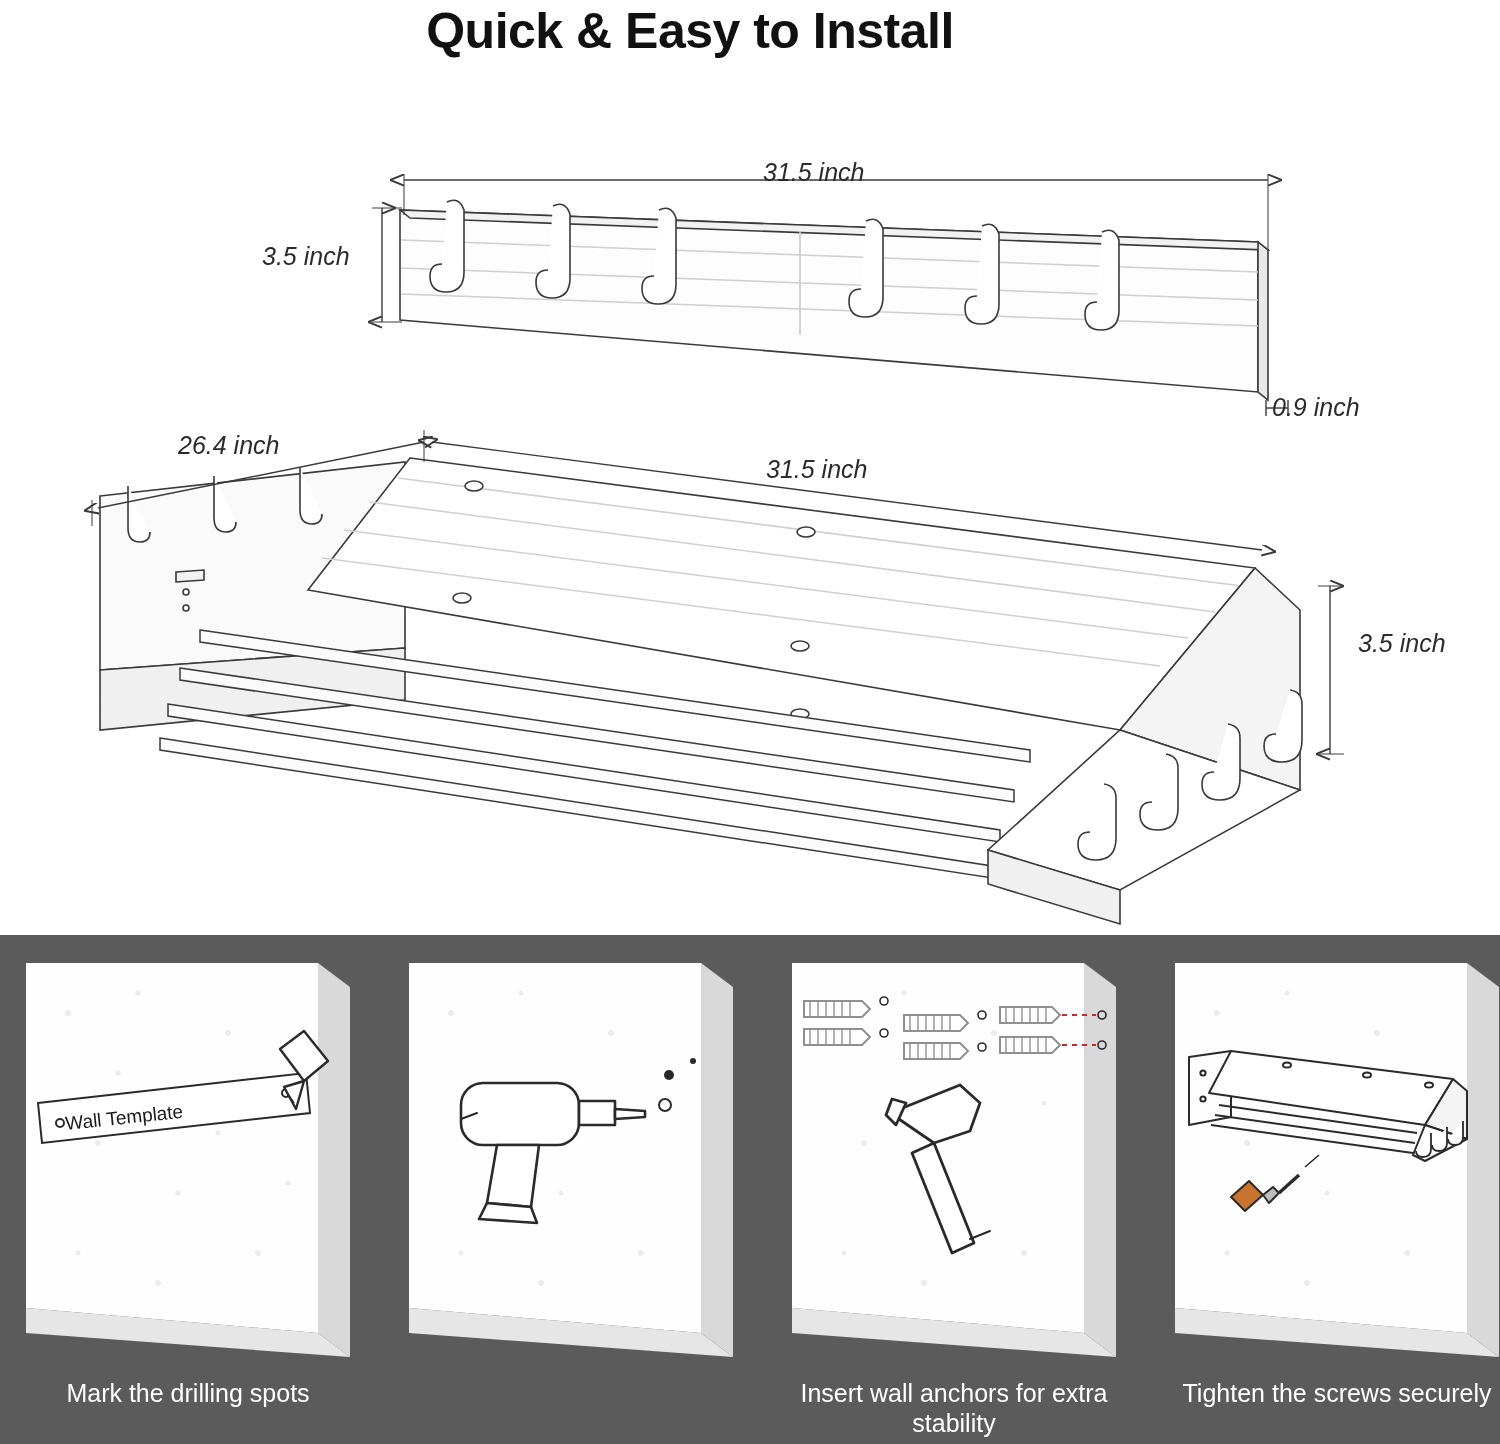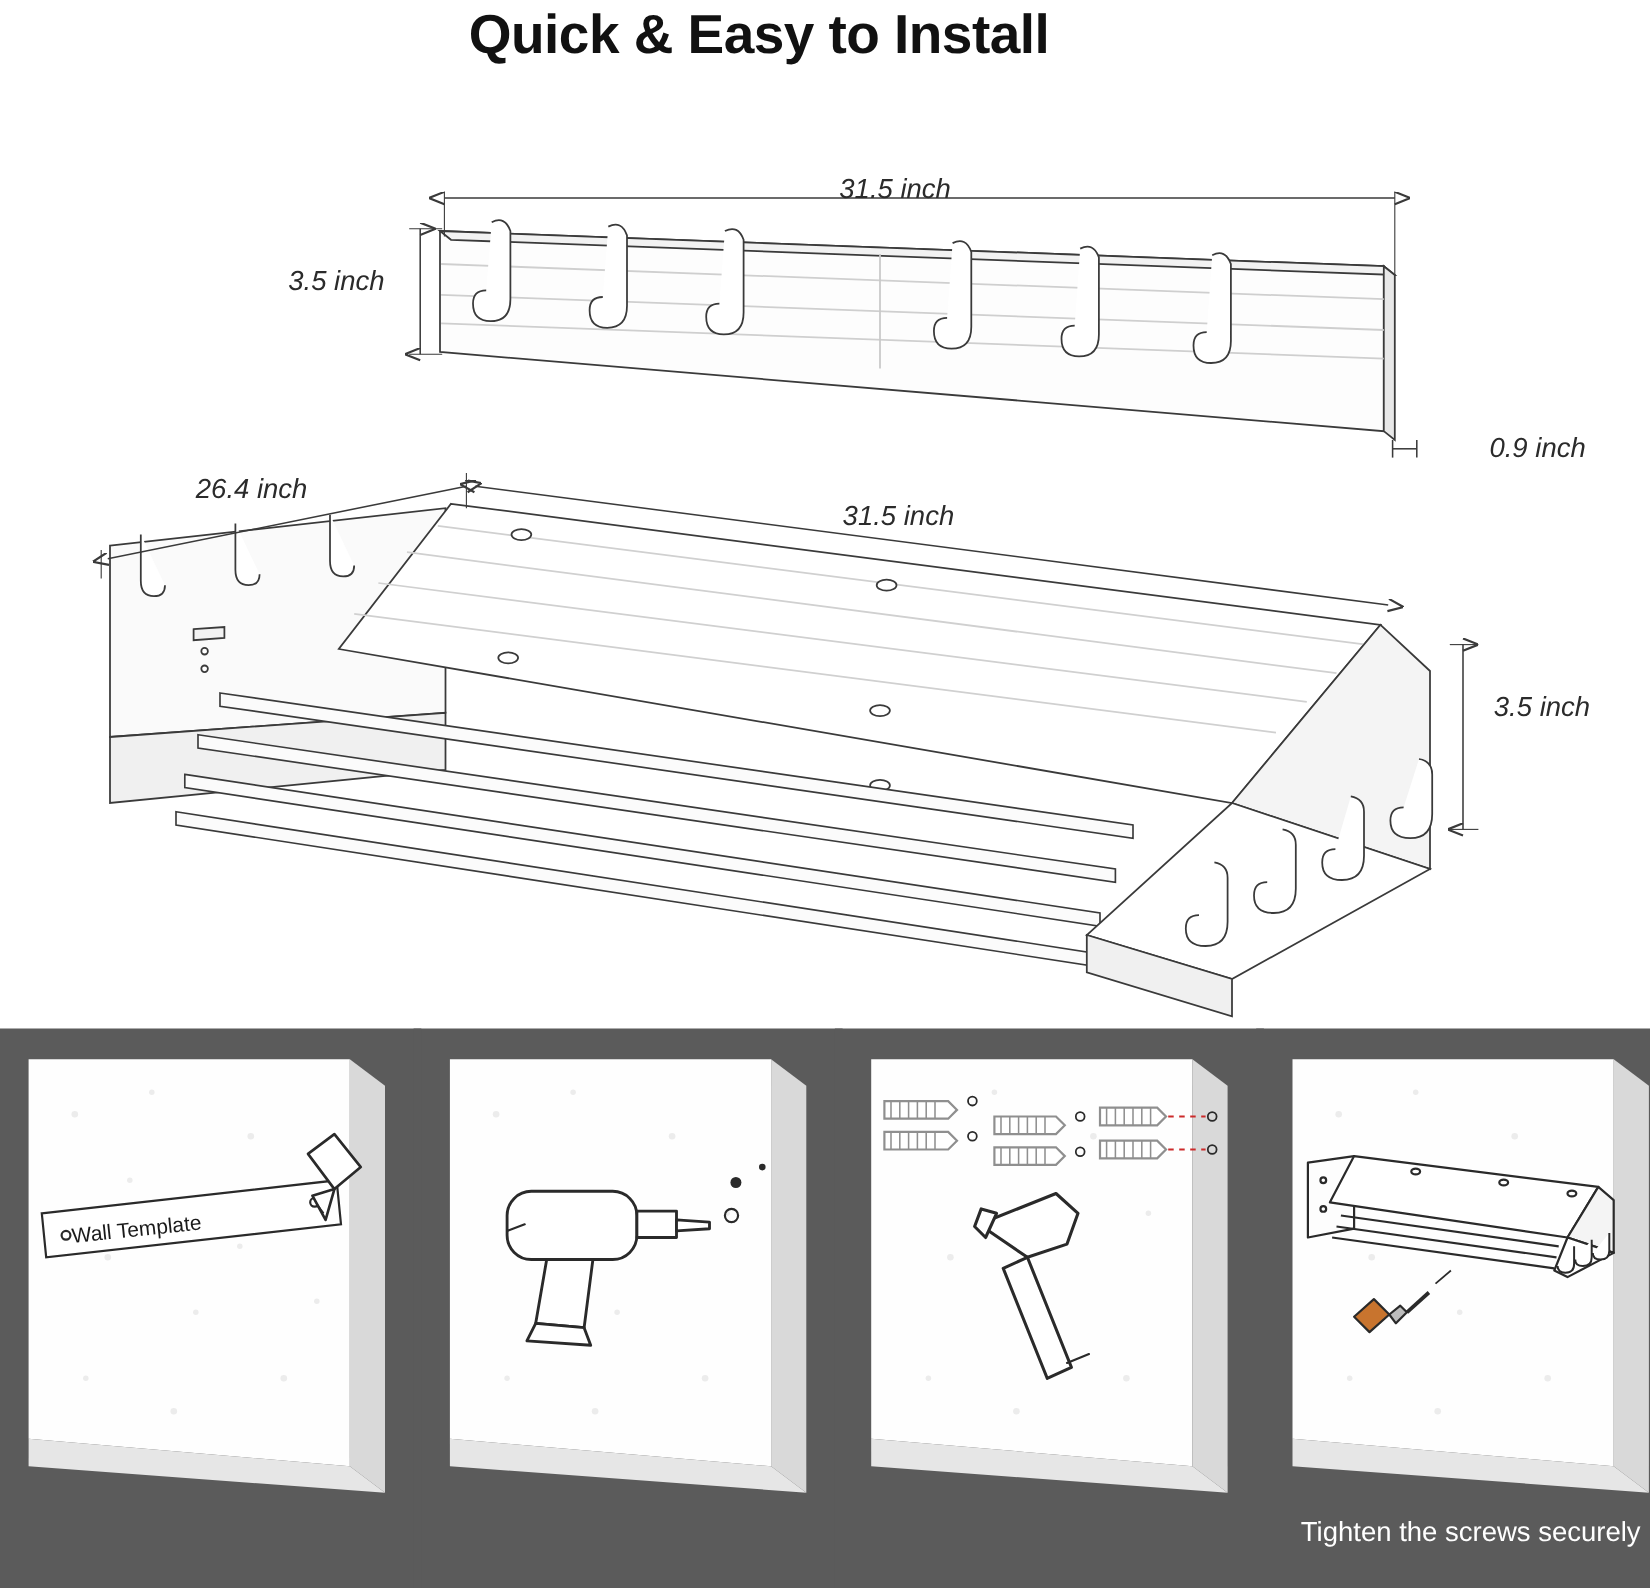--- a/index.html
+++ b/index.html
@@ -203,21 +203,21 @@
       <line x1="432" y1="352" x2="1262" y2="460" marker-start="url(#arrL)" marker-end="url(#arrR)"></line>
 
       <line x1="1330" y1="496" x2="1330" y2="664" marker-start="url(#arrU)" marker-end="url(#arrD)"></line>
       <line x1="1318" y1="496" x2="1344" y2="496" stroke-width="1"></line>
       <line x1="1318" y1="664" x2="1344" y2="664" stroke-width="1"></line>
     </g>
   </svg>
 
   <div class="dim-label" style="left:763px; top:68px;">31.5 inch</div>
   <div class="dim-label" style="left:262px; top:152px;">3.5 inch</div>
-  <div class="dim-label" style="left:1354px; top:303px;text-align:center;">0.9 inch</div>
+  <div class="dim-label" style="left:1272px; top:303px;text-align:center;">0.9 inch</div>
 
   <div class="dim-label" style="left:178px; top:341px;">26.4 inch</div>
   <div class="dim-label" style="left:766px; top:365px;">31.5 inch</div>
   <div class="dim-label" style="left:1358px; top:539px;">3.5 inch</div>
 </div>
 
 <div class="steps">
 
   <div class="step">
     <div class="step-art">
@@ -249,20 +249,21 @@
         </g>
         <text x="48" y="177" transform="rotate(-6 48 177)" font-family="Liberation Sans, sans-serif" font-size="19" fill="#1a1a1a">Wall Template</text>
 
         <g stroke="#2a2a2a" stroke-width="2.4" fill="#ffffff" stroke-linejoin="round">
           <path d="M262,96 L286,78 L310,108 L286,128 Z"></path>
           <path d="M286,128 L278,156 L266,134 Z"></path>
           <path d="M270,142 L276,150" stroke-width="2"></path>
         </g>
       </svg>
     </div>
+    <div class="step-caption">Mark the drilling spots</div>
   </div>
 
   <div class="step">
     <div class="step-art">
       <svg width="340" height="415" viewBox="0 0 340 415" xmlns="http://www.w3.org/2000/svg">
         <path d="M8,10 L300,10 L300,380 L8,355 Z" fill="#fefefe"></path>
         <path d="M300,10 L332,34 L332,404 L300,380 Z" fill="#d9d9d9"></path>
         <path d="M8,355 L300,380 L332,404 L8,380 Z" fill="#e6e6e6"></path>
         <g fill="#ececec">
           <circle cx="50" cy="60" r="3"></circle>
@@ -386,20 +387,21 @@
         <circle cx="318" cy="92" r="4" fill="none" stroke="#2a2a2a" stroke-width="1.6"></circle>
 
         <g stroke="#2a2a2a" stroke-width="2.8" fill="#ffffff" stroke-linejoin="round" stroke-linecap="round">
           <path d="M106,160 L176,132 L196,150 L186,178 L150,190 Z"></path>
           <path d="M150,190 L190,290 L168,300 L128,200 Z"></path>
           <path d="M186,286 L206,278" stroke-width="2"></path>
           <path d="M122,150 L108,146 L102,162 L112,172 Z"></path>
         </g>
       </svg>
     </div>
+    <div class="step-caption">Insert wall anchors for extra stability</div>
   </div>
 
   <div class="step">
     <div class="step-art">
       <svg width="340" height="415" viewBox="0 0 340 415" xmlns="http://www.w3.org/2000/svg">
         <path d="M8,10 L300,10 L300,380 L8,355 Z" fill="#fefefe"></path>
         <path d="M300,10 L332,34 L332,404 L300,380 Z" fill="#d9d9d9"></path>
         <path d="M8,355 L300,380 L332,404 L8,380 Z" fill="#e6e6e6"></path>
         <g fill="#ececec">
           <circle cx="50" cy="60" r="3"></circle>

